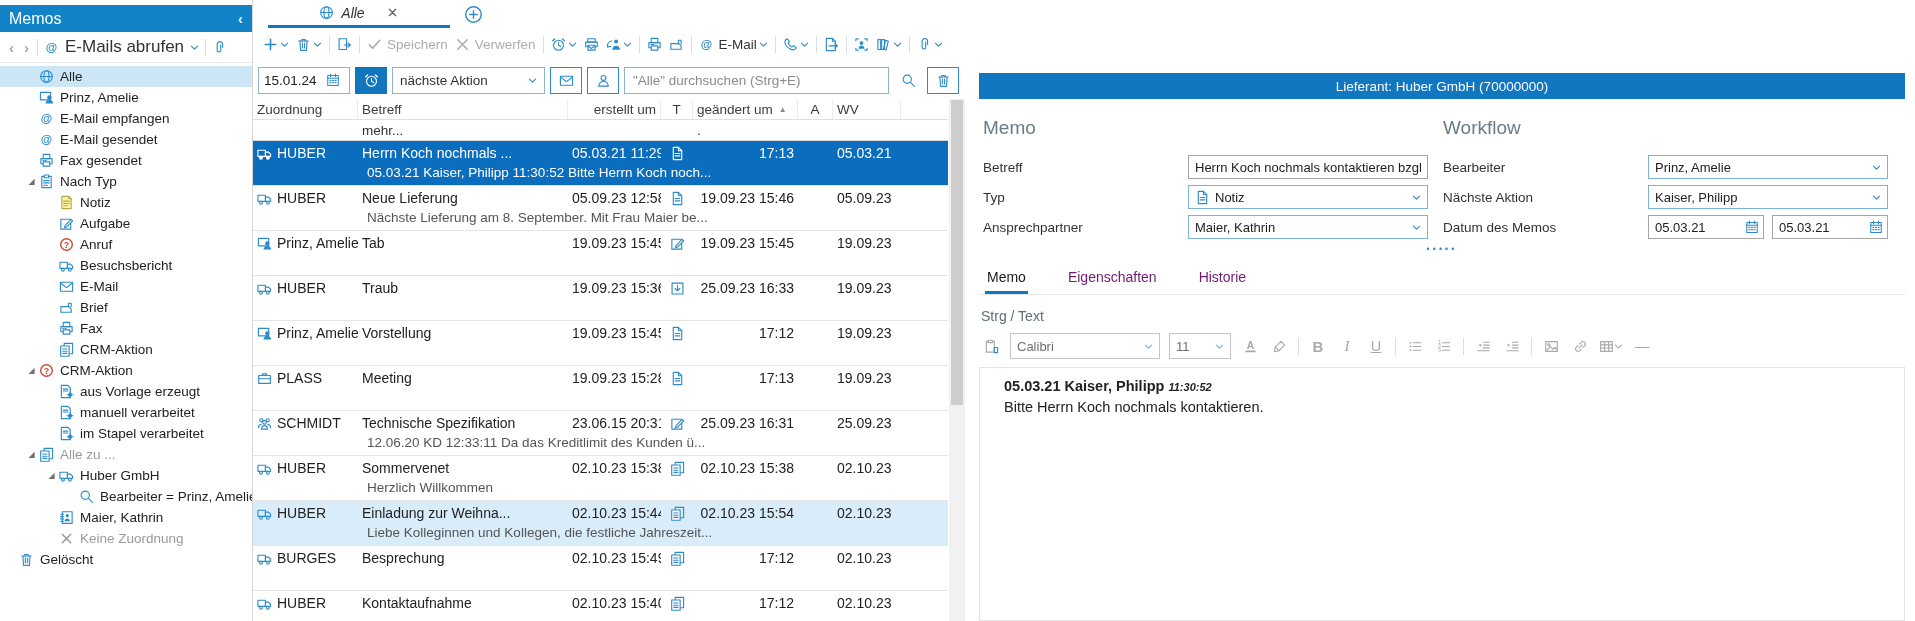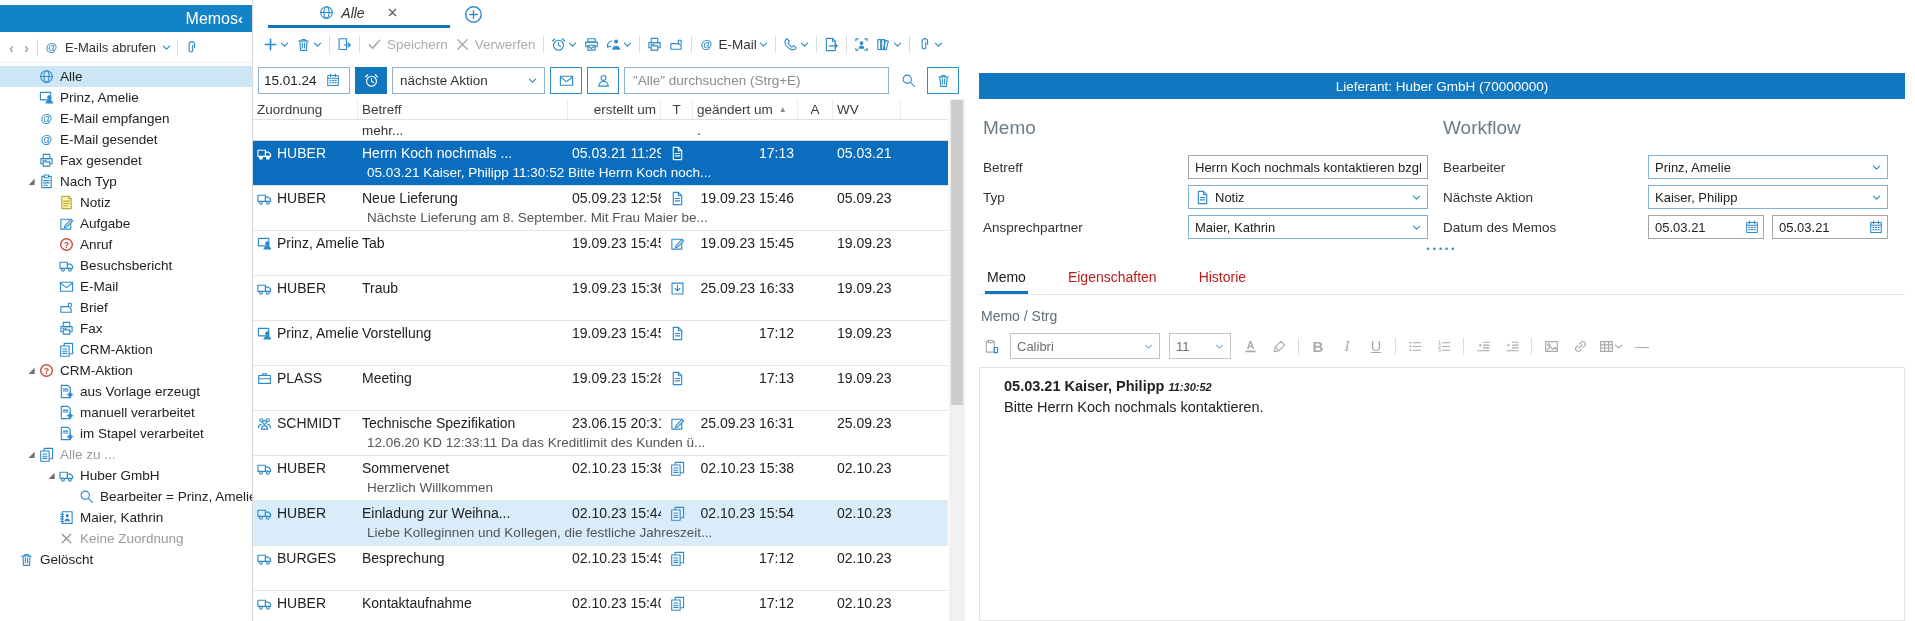--- a/index.html
+++ b/index.html
@@ -3,27 +3,27 @@
 <meta charset="utf-8">
 <style>
   * { box-sizing: border-box; margin: 0; padding: 0; }
   html,body { width:1915px; height:621px; overflow:hidden; background:#fff; }
   body { font-family:"Liberation Sans", sans-serif; font-size:14px; color:#222; }
   .app { display:flex; width:1915px; height:621px; }
 
   
   .sidebar { width:253px; flex:0 0 253px; border-right:1px solid #d6d6d6; display:flex; flex-direction:column; }
   .sidebar-header { margin-top:5px; height:27px; background:#1283c7; color:#fff; display:flex; align-items:center; padding:0 9px; }
-  .sidebar-title { flex:1; font-size:16px;text-align:right; }
+  .sidebar-title { flex:1; font-size:16px; }
   .collapse-chev { font-size:15px; font-weight:bold; color:#eaf4fb; }
   .sidebar-toolbar { height:31px; display:flex; align-items:center; gap:6px; padding:0 7px; border-bottom:1px solid #ececec; }
   .nav-arrow { color:#a9a9a9; font-size:15px; font-weight:bold; padding:0 2px; }
   .vsep { width:1px; height:17px; background:#dcdcdc; }
   .blue { color:#2e8bc9; }
-  .fetch-label { color:#333; font-size:13px; }
+  .fetch-label { color:#333; font-size:17px; }
   .tree { flex:1; padding-top:3px; overflow:hidden; }
   .tree-item { height:21px; display:flex; align-items:center; font-size:13.5px; color:#222; white-space:nowrap; }
   .tree-item.selected { background:#cde6f5; }
   .tree-item.muted .lbl { color:#9a9a9a; }
   .expander { width:15px; flex:0 0 15px; font-size:8px; color:#707070; text-align:center; }
   .tree-icon { width:19px; flex:0 0 19px; display:flex; align-items:center; color:#2e8bc9; }
   .tree-item .lbl { margin-left:2px; }
 
   
   .main { width:712px; flex:0 0 712px; display:flex; flex-direction:column; }
@@ -87,21 +87,21 @@
   .tinput { width:240px; height:24px; border:1px solid #a5a5a5; display:flex; align-items:center; padding:0 6px; }
   .tinput input { width:100%; border:0; outline:0; font:13px "Liberation Sans",sans-serif; color:#222; }
   .fcombo { width:240px; height:24px; border:1px solid #7fb2d9; display:flex; align-items:center; gap:5px; padding:0 6px; font-size:13px; }
   .fcombo .chev { margin-left:auto; color:#2e8bc9; display:flex; }
   .dates { display:flex; gap:8px; }
   .date-field { width:116px; height:24px; border:1px solid #a5a5a5; display:flex; align-items:center; padding:0 4px 0 6px; }
   .date-field input { width:64px; border:0; outline:0; font:13px "Liberation Sans",sans-serif; color:#222; }
   .date-field .icon { margin-left:auto; color:#2e8bc9; }
   .splitter-dots { text-align:center; color:#2e8bc9; font-size:9px; letter-spacing:3px; height:14px; margin-top:2px; }
   .dtabs { display:flex; gap:38px; padding-left:6px; border-bottom:1px solid #e6e6e6; margin-top:4px; }
-  .dtab { padding:7px 2px 6px; font-size:14px; color:#b91c1c; border-bottom:3px solid transparent; }
+  .dtab { padding:7px 2px 6px; font-size:14px; color:#701a75; border-bottom:3px solid transparent; }
   .dtab.active { color:#1a1a1a; border-bottom-color:#1076be; }
   .memo-text-label { color:#5f6f79; font-size:14px; margin:13px 0 9px; padding-left:2px; }
   .editor-toolbar { display:flex; align-items:center; gap:9px; padding:0 0 8px 2px; color:#a9a9a9; }
   .etb-combo { height:26px; border:1px solid #c4c4c4; display:flex; align-items:center; padding:0 6px; gap:6px; color:#6f6f6f; font-size:13px; }
   .etb-combo .chev { margin-left:auto; color:#7fb2d9; display:flex; }
   .font-combo { width:150px; }
   .size-combo { width:62px; }
   .etb-btn { display:flex; align-items:center; justify-content:center; min-width:20px; height:22px; color:#a9a9a9; }
   .etb-b { font-weight:bold; font-size:15px; }
   .etb-i { font-style:italic; font-family:"Liberation Serif",serif; font-size:15px; }
@@ -1138,21 +1138,21 @@
     </div>
 
     <div class="splitter-dots">•••••</div>
 
     <div class="dtabs">
       <div class="dtab active">Memo</div>
       <div class="dtab">Eigenschaften</div>
       <div class="dtab">Historie</div>
     </div>
 
-    <div class="memo-text-label">Memo / Strg</div>
+    <div class="memo-text-label">Strg / Text</div>
 
     <div class="editor-toolbar">
       <span class="etb-btn icon">
           <svg width="15" height="15" viewBox="0 0 16 16" fill="none" stroke="currentColor" stroke-width="1.2" stroke-linecap="round" stroke-linejoin="round">
             <rect x="2.5" y="2.5" width="8.5" height="11.5"></rect>
             <rect x="4.6" y="1.3" width="4.2" height="2.6" fill="#fff"></rect>
             <path d="M11 9h3.5v5.5H11z" stroke="#2e8bc9"></path>
           </svg>
         </span>
       <div class="etb-combo font-combo">

